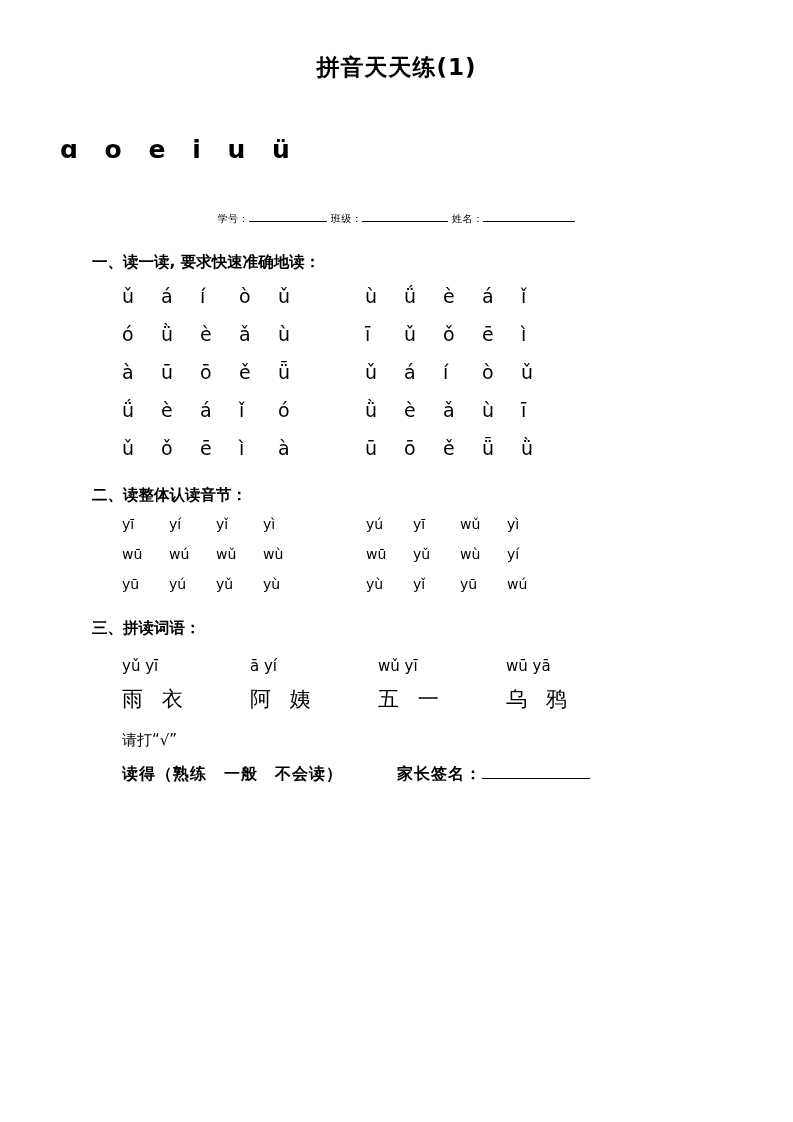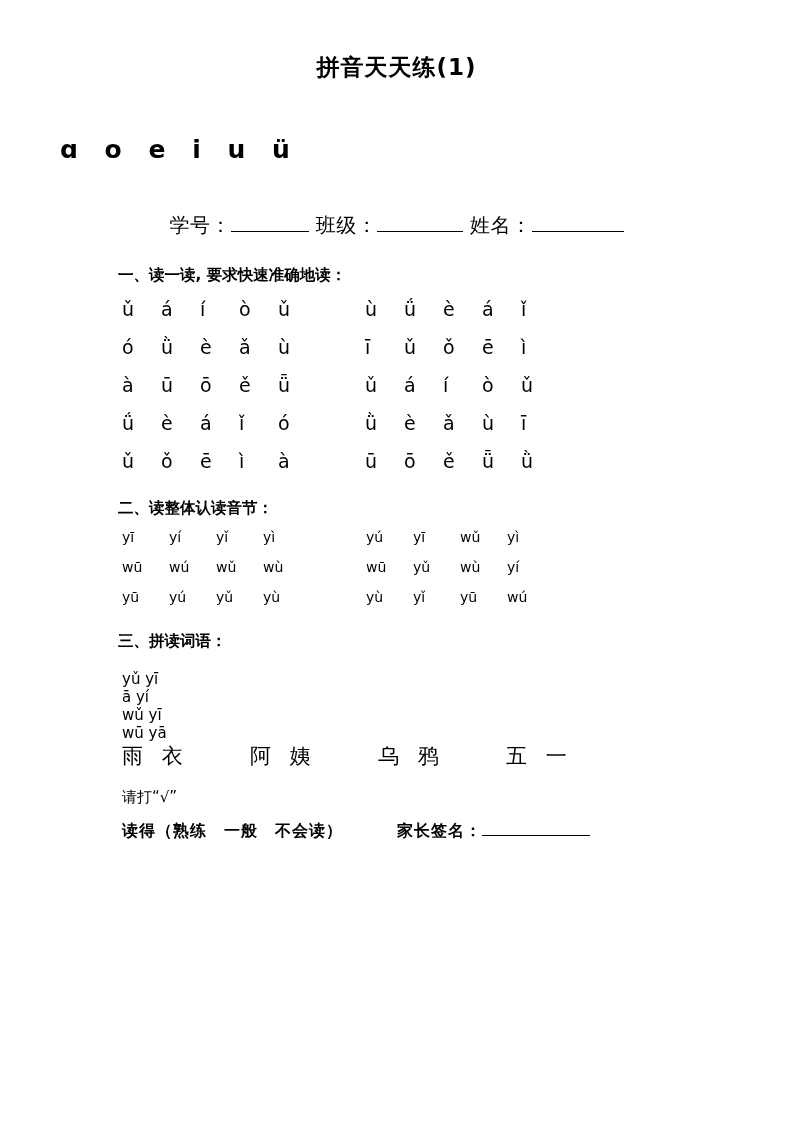--- a/index.html
+++ b/index.html
@@ -35,37 +35,37 @@
     font-family: "DejaVu Sans", sans-serif;
     font-size: 25px;
     font-weight: 600;
     letter-spacing: 9px;
     margin-top: 52px;
   }
   .info-line {
     margin-top: 48px;
     text-align: center;
     font-family: "DejaVu Sans", sans-serif;
-    font-size: 20px;
+    font-size: 10px;
     letter-spacing: 0.5px;
   }
   .info-line .blank {
     display: inline-block;
     border-bottom: 1px solid #000;
     vertical-align: baseline;
   }
   .b1 { width: 78px; }
   .b2 { width: 86px; }
   .b3 { width: 92px; }
   .section-head {
     font-family: "DejaVu Sans", sans-serif;
     font-size: 15.5px;
     font-weight: 600;
     margin-top: 26px;
-    margin-left: 58px;
+    margin-left: 32px;
   }
   .rows {
     margin-top: 12px;
   }
   .row {
     display: flex;
     align-items: baseline;
     font-family: "DejaVu Sans", sans-serif;
     font-size: 19px;
     margin-bottom: 16px;
@@ -98,32 +98,32 @@
     text-align: left;
   }
   .syl-row .gap { width: 56px; }
 
   .words-pinyin {
     display: flex;
     font-family: "DejaVu Sans", sans-serif;
     font-size: 15px;
     padding-left: 62px;
     margin-top: 18px;
-    flex-direction: column;
   }
   .words-pinyin span {
     display: inline-block;
     width: 128px;
     text-align: left;
   }
   .words-han {
     display: flex;
     font-family: "DejaVu Sans", sans-serif;
     font-size: 21px;
     padding-left: 62px;
+    margin-top: 10px;
     letter-spacing: 6px;
   }
   .words-han span {
     display: inline-block;
     width: 128px;
     text-align: left;
   }
   .check-note {
     font-family: "DejaVu Sans", sans-serif;
     font-size: 15px;
@@ -307,22 +307,22 @@
   <div class="section-head">三、拼读词语：</div>
   <div class="words-pinyin">
     <span>yǔ yī</span>
     <span>ā yí</span>
     <span>wǔ yī</span>
     <span>wū yā</span>
   </div>
   <div class="words-han">
     <span>雨 衣</span>
     <span>阿 姨</span>
+    <span>五 一</span>
     <span>乌 鸦</span>
-    <span>五 一</span>
   </div>
 
   <div class="check-note">请打“√”</div>
 
   <div class="footer-line">
     <span class="eval">读得（熟练　一般　不会读）</span>
     <span class="sign">家长签名：</span>
     <span class="sign-blank"></span>
   </div>
 

